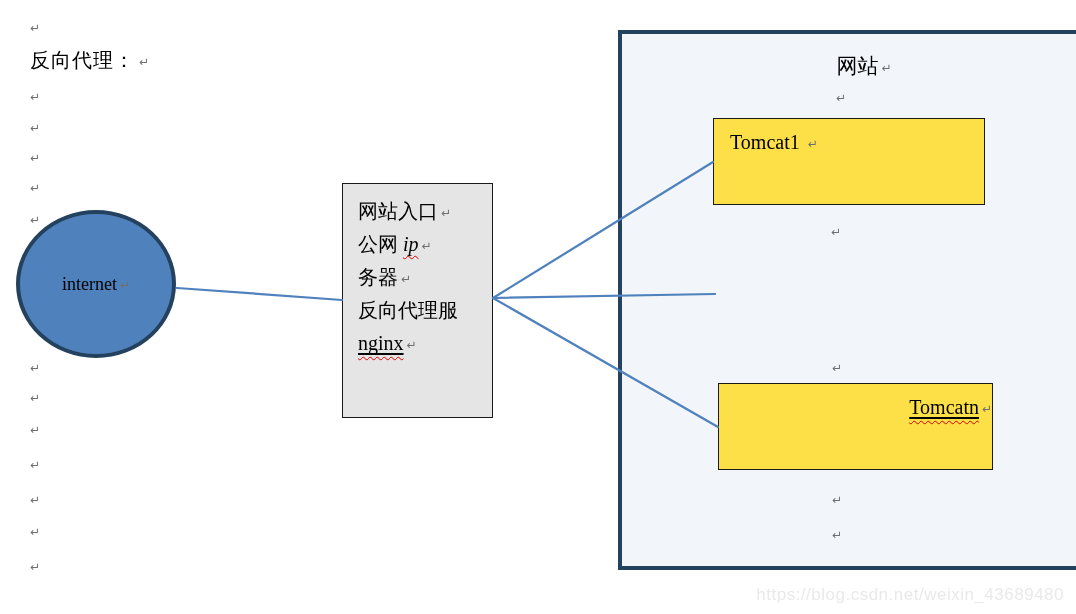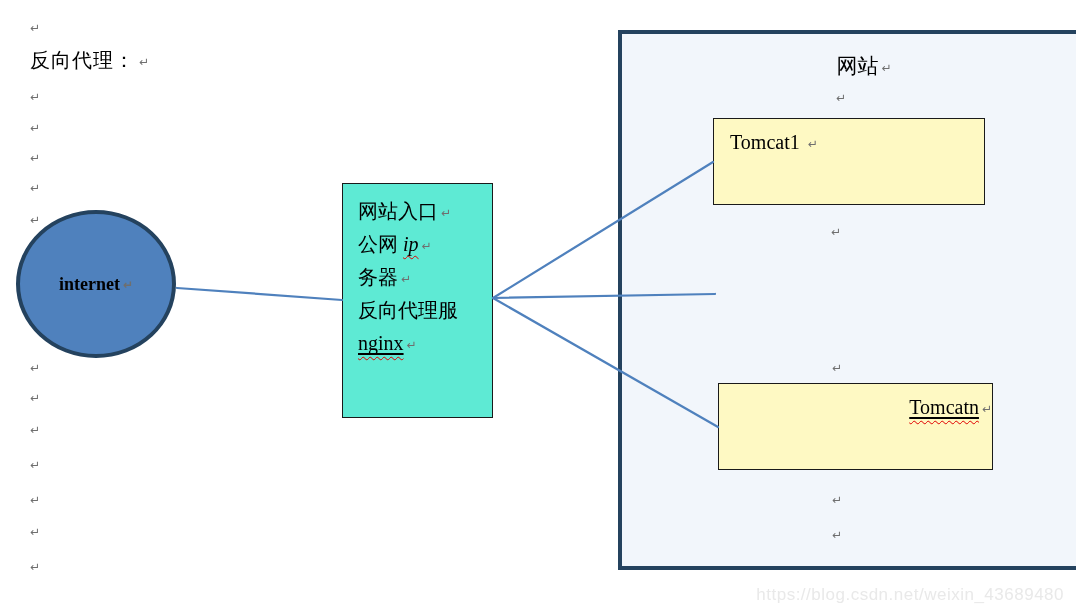--- a/index.html
+++ b/index.html
@@ -23,27 +23,27 @@
   .pilcrow{
     font-family:"DejaVu Sans",sans-serif;color:var(--pilcrow);
     font-size:12px;line-height:12px;
   }
   .pilcrow.abs{position:absolute;}
   .pilcrow.inline{margin-left:3px;vertical-align:1px;}
   
   .internet-circle{
     position:absolute;left:16px;top:210px;width:160px;height:148px;
     background:var(--accent);border:4px solid var(--shape-border);border-radius:50%;
-    box-sizing:border-box;display:flex;align-items:center;justify-content:center;font-weight:bold;
+    box-sizing:border-box;display:flex;align-items:center;justify-content:center;
   }
   .internet-circle .node-label{font-size:18px;color:#000;}
   
   .proxy-box{
     position:absolute;left:342px;top:183px;width:151px;height:235px;box-sizing:border-box;
-    background:#5eead4;border:1px solid var(--thin-border);
+    background:#e5e5e5;border:1px solid var(--thin-border);
     padding:11px 0 12px 15px;
   }
   .proxy-line{font-size:20px;line-height:33px;white-space:nowrap;}
   .seg-u{text-decoration:underline;text-decoration-color:#000;text-underline-offset:3px;}
   .seg-spell{
     text-decoration:underline wavy var(--spell);
     text-decoration-thickness:1px;text-underline-offset:4px;
     text-decoration-skip-ink:none;
     font-style:italic;
   }
@@ -55,21 +55,21 @@
   }
   
   .website-box{
     position:absolute;left:618px;top:30px;width:492px;height:540px;box-sizing:border-box;
     background:var(--panel-fill);border:4px solid var(--shape-border);
   }
   .website-title-row{
     position:absolute;left:0;right:0;top:18px;text-align:center;font-size:21px;
   }
   .server-box{
-    position:absolute;background:#fef9c3;border:1px solid var(--thin-border);
+    position:absolute;background:#fde047;border:1px solid var(--thin-border);
     box-sizing:border-box;padding:12px 0 0 16px;
   }
   .server-box .server-label{font-size:20px;}
   #server-0{left:91px;top:84px;width:272px;height:87px;}
   #server-1{left:93px;top:217px;width:273px;height:86px;}
   #server-2{left:96px;top:349px;width:275px;height:87px;text-align:right;}
   
   .connectors{
     position:absolute;left:0;top:0;width:1076px;height:614px;z-index:5;
     pointer-events:none;

